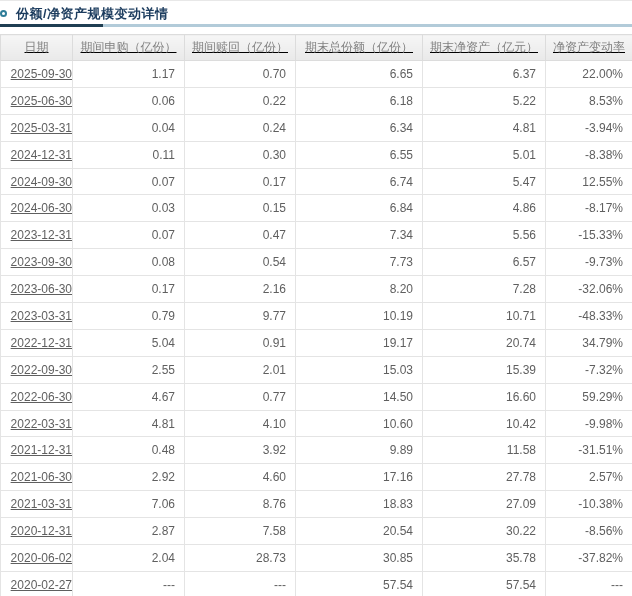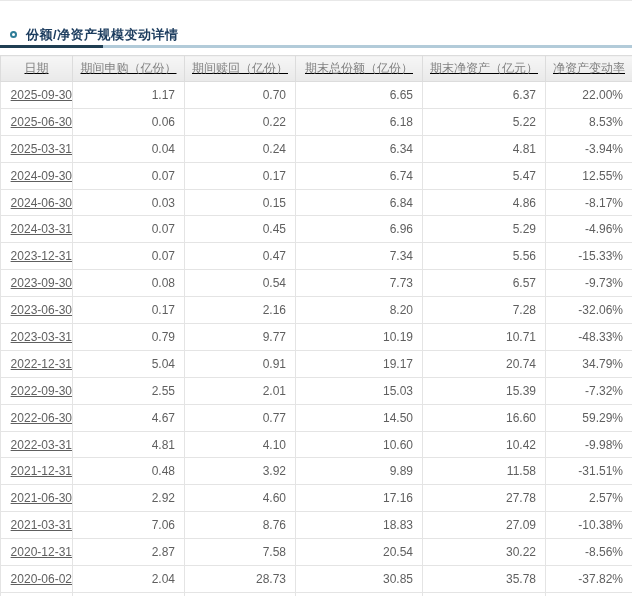--- a/index.html
+++ b/index.html
@@ -13,22 +13,21 @@
     height: 596px;
     overflow: hidden;
     background: #ffffff;
     border-top: 1px solid #e8e8e8;
   }
   
   .section-header {
     display: flex;
     align-items: center;
     height: 21px;
-    padding: 4px 0 0 10px;
-    margin-top: 21px;
+    padding: 4px 0 0 0;
   }
   .ring-icon {
     display: inline-block;
     width: 7px;
     height: 7px;
     border: 2px solid #2e7d98;
     border-radius: 50%;
     background: #ffffff;
     margin-right: 9px;
   }
@@ -136,44 +135,44 @@
         </tr>
         <tr>
           <td class="col-0">2025-03-31</td>
           <td class="col-1">0.04</td>
           <td class="col-2">0.24</td>
           <td class="col-3">6.34</td>
           <td class="col-4">4.81</td>
           <td class="col-5">-3.94%</td>
         </tr>
         <tr>
+          <td class="col-0">2024-12-31</td>
+          <td class="col-1">0.11</td>
+          <td class="col-2">0.30</td>
+          <td class="col-3">6.55</td>
+          <td class="col-4">5.01</td>
+          <td class="col-5">-8.38%</td>
+        </tr>
+        <tr>
           <td class="col-0">2024-09-30</td>
           <td class="col-1">0.07</td>
           <td class="col-2">0.17</td>
           <td class="col-3">6.74</td>
           <td class="col-4">5.47</td>
           <td class="col-5">12.55%</td>
         </tr>
         <tr>
           <td class="col-0">2024-06-30</td>
           <td class="col-1">0.03</td>
           <td class="col-2">0.15</td>
           <td class="col-3">6.84</td>
           <td class="col-4">4.86</td>
           <td class="col-5">-8.17%</td>
         </tr>
         <tr>
-          <td class="col-0">2024-03-31</td>
-          <td class="col-1">0.07</td>
-          <td class="col-2">0.45</td>
-          <td class="col-3">6.96</td>
-          <td class="col-4">5.29</td>
-          <td class="col-5">-4.96%</td>
-        </tr>
-        <tr>
           <td class="col-0">2023-12-31</td>
           <td class="col-1">0.07</td>
           <td class="col-2">0.47</td>
           <td class="col-3">7.34</td>
           <td class="col-4">5.56</td>
           <td class="col-5">-15.33%</td>
         </tr>
         <tr>
           <td class="col-0">2023-09-30</td>
           <td class="col-1">0.08</td>

